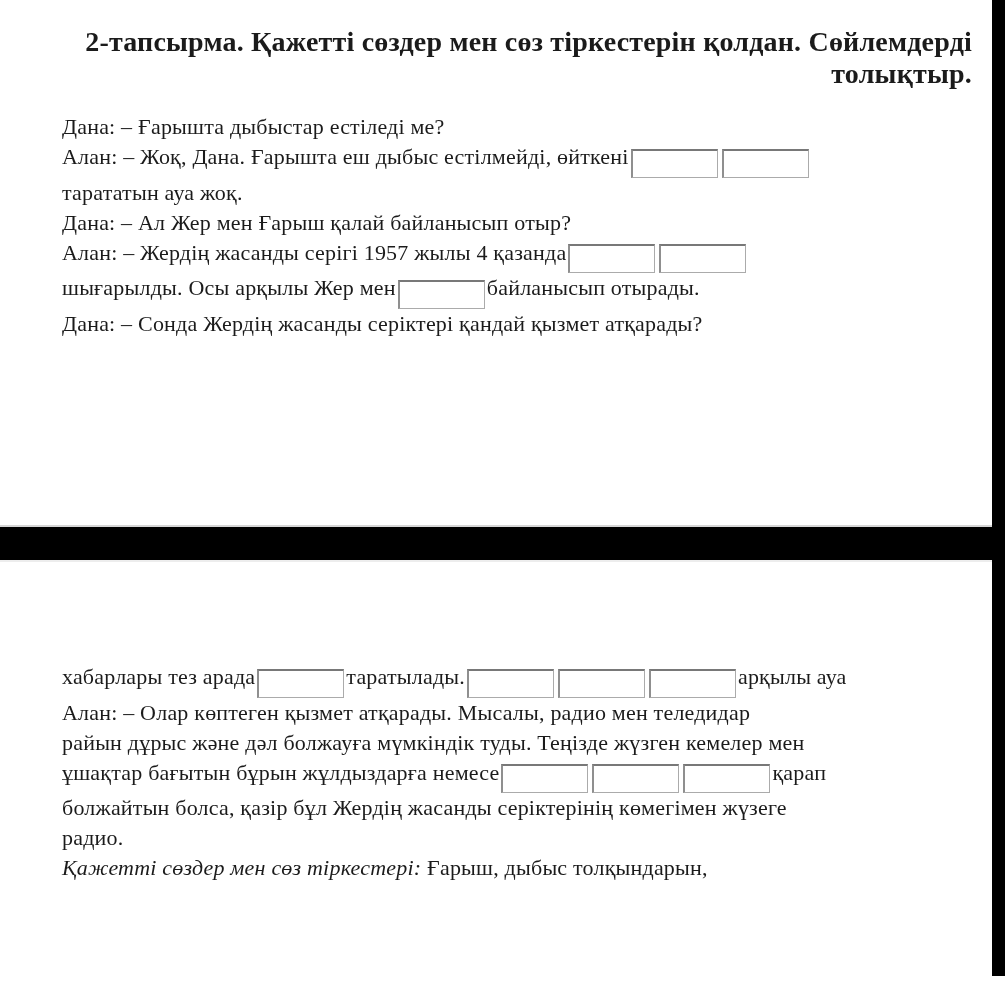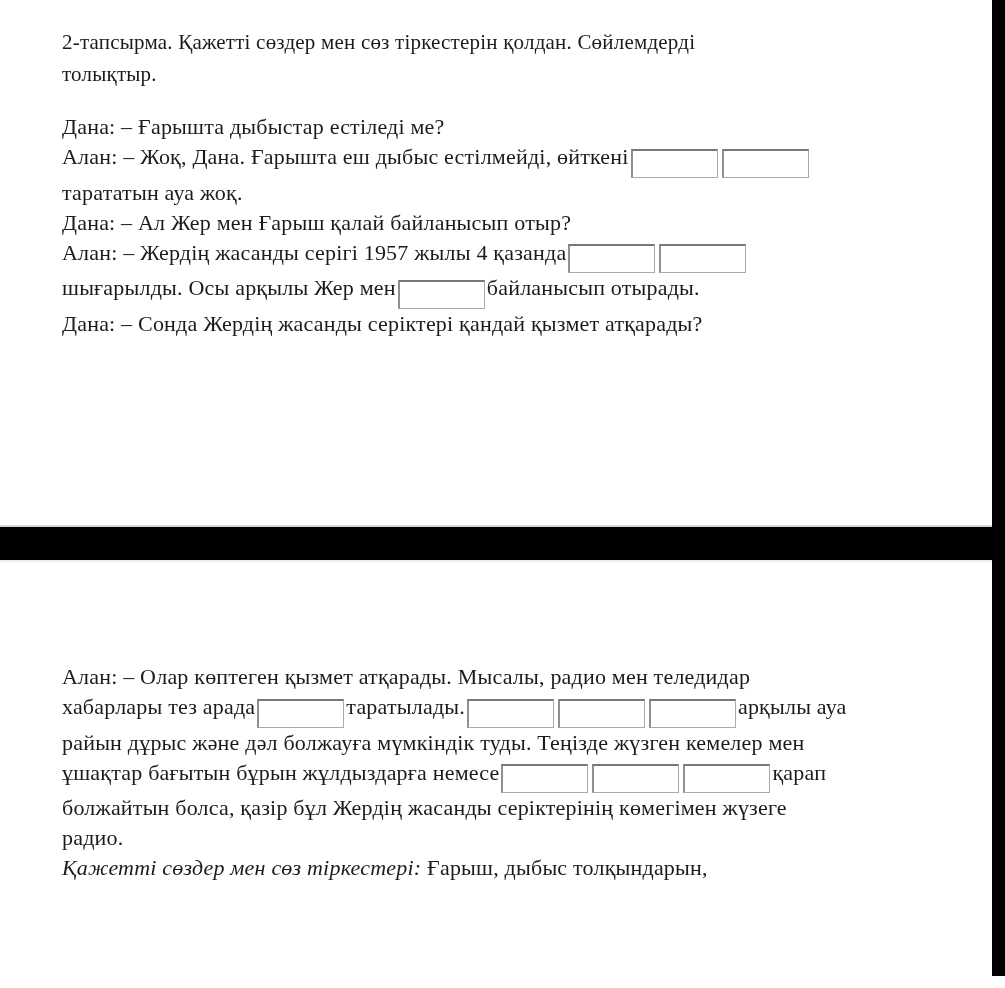--- a/index.html
+++ b/index.html
@@ -20,22 +20,23 @@
     border-bottom:2px solid #ededed;
     box-sizing:border-box;
   }
   .content-top{
     position:absolute;left:62px;top:26px;width:910px;
   }
   .content-bottom{
     position:absolute;left:62px;top:662px;width:910px;
   }
   .title{
-    font-weight:normal;font-size:21px;line-height:32px;
+    font-weight:bold;font-size:28px;line-height:32px;
     letter-spacing:0.2px;
+    text-align:right;
   }
   .spacer{height:22px;}
   .tline{
     font-size:22px;line-height:30px;white-space:pre;
     letter-spacing:0.2px;
   }
   .tline .bi{font-weight:normal;font-style:italic;}
   input.blank{
     display:inline-block;width:80px;height:26px;
     box-sizing:content-box;
@@ -70,22 +71,22 @@
       <div class="tline"><span>Алан: – Жердің жасанды серігі 1957 жылы 4 қазанда</span><input type="text" class="blank" style=""><input type="text" class="blank" style=""></div>
       <div class="tline"><span>шығарылды. Осы арқылы Жер мен</span><input type="text" class="blank" style=""><span>байланысып отырады.</span></div>
       <div class="tline"><span>Дана: – Сонда Жердің жасанды серіктері қандай қызмет атқарады?</span></div>
     </div>
 </div>
 
 <div class="divider-band"></div>
 
 <div class="content-bottom">
   <div>
+      <div class="tline"><span>хабарлары тез арада</span><input type="text" class="blank" style=""><span>таратылады.</span><input type="text" class="blank" style=""><input type="text" class="blank" style=""><input type="text" class="blank" style=""><span>арқылы ауа</span></div>
       <div class="tline"><span>Алан: – Олар көптеген қызмет атқарады. Мысалы, радио мен теледидар</span></div>
-      <div class="tline"><span>хабарлары тез арада</span><input type="text" class="blank" style=""><span>таратылады.</span><input type="text" class="blank" style=""><input type="text" class="blank" style=""><input type="text" class="blank" style=""><span>арқылы ауа</span></div>
       <div class="tline"><span>райын дұрыс және дәл болжауға мүмкіндік туды. Теңізде жүзген кемелер мен</span></div>
       <div class="tline"><span>ұшақтар бағытын бұрын жұлдыздарға немесе</span><input type="text" class="blank" style=""><input type="text" class="blank" style=""><input type="text" class="blank" style=""><span>қарап</span></div>
       <div class="tline"><span>болжайтын болса, қазір бұл Жердің жасанды серіктерінің көмегімен жүзеге</span></div>
       <div class="tline"><span>радио.</span></div>
       <div class="tline"><span class="bi">Қажетті сөздер мен сөз тіркестері:</span><span> Ғарыш, дыбыс толқындарын,</span></div>
     </div>
 </div>
 
 <div class="right-bar"></div>
 

